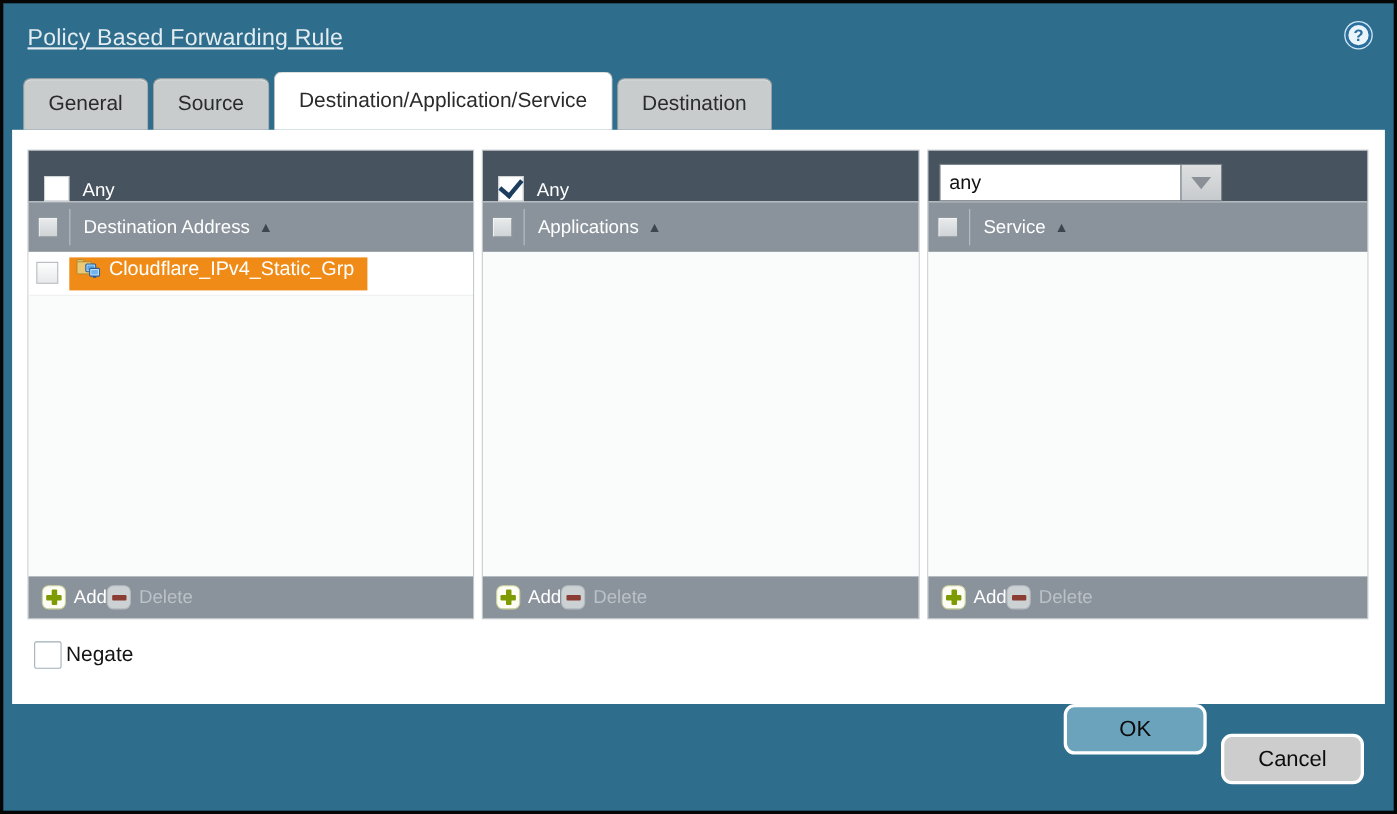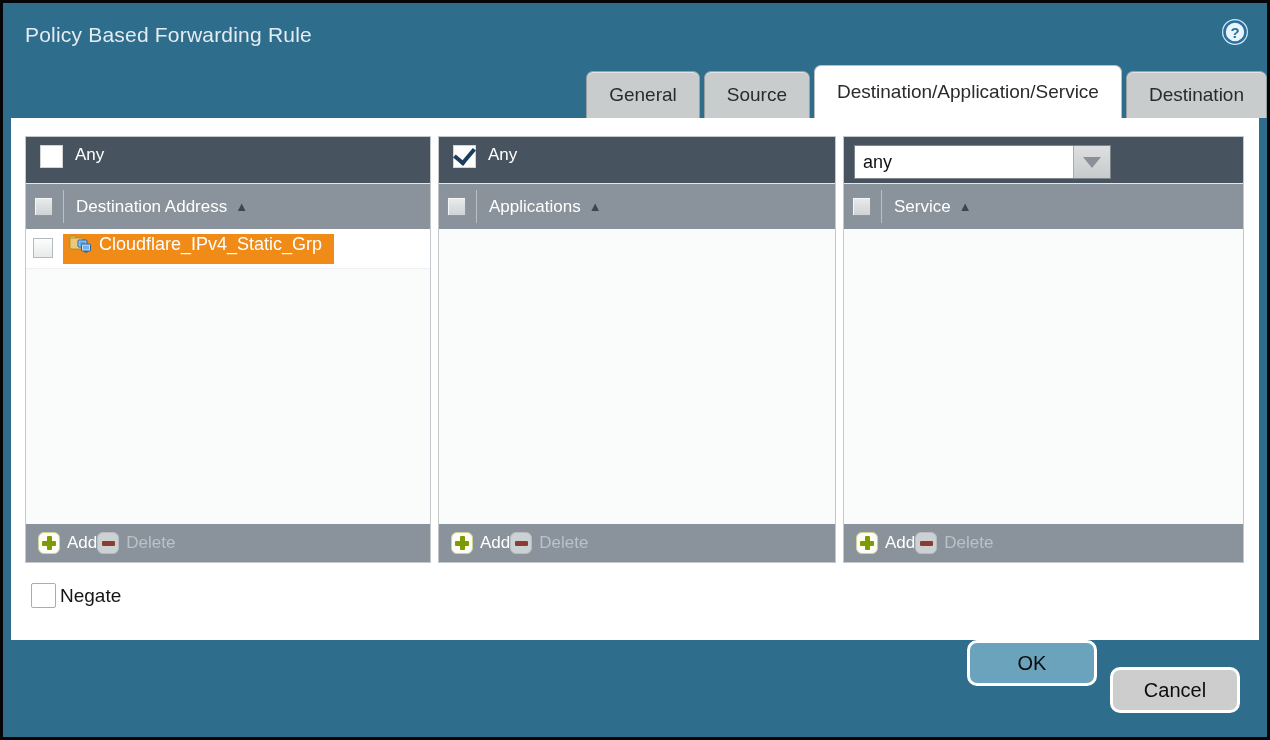--- a/index.html
+++ b/index.html
@@ -17,33 +17,34 @@
   .titlebar {
     height:64px;
     display:flex; align-items:center;
     padding:0 18px 0 22px;
     position:relative;
   }
   .title {
     color:#e3ecf1;
     font-size:21px;
     letter-spacing:0.2px;
+    text-decoration:underline;
   }
   .help {
     position:absolute; right:18px; top:15px;
     width:28px; height:28px; cursor:pointer;
   }
 
   
   .tabs {
     display:flex; align-items:flex-end;
     padding-left:18px;
     height:51px;
     gap:4px;
-    position:relative; z-index:2;justify-content:flex-end;
+    position:relative; z-index:2;
   }
   .tab {
     background:#c9cccd;
     border:1px solid #98a0a4;
     border-bottom:none;
     border-radius:7px 7px 0 0;
     height:47px;
     display:flex; align-items:center;
     padding:0 22px;
     font-size:19px;
@@ -73,22 +74,22 @@
     border:1px solid #c3c8cc;
     background:#fafbfb;
   }
   .col1 { width:406px; }
   .col2 { width:398px; }
   .col3 { width:401px; }
 
   .col-head {
     height:47px;
     background:#47545f;
-    display:flex; align-items:flex-start;
-    padding:8px 10px;
+    display:flex; align-items:flex-end;
+    padding:0 10px;
     border-bottom:1px solid #e4e6e8;
     flex:0 0 auto;
   }
   .col-subhead {
     height:45px;
     background:#8a939b;
     display:flex; align-items:center;
     padding:0 8px;
     flex:0 0 auto;
   }

